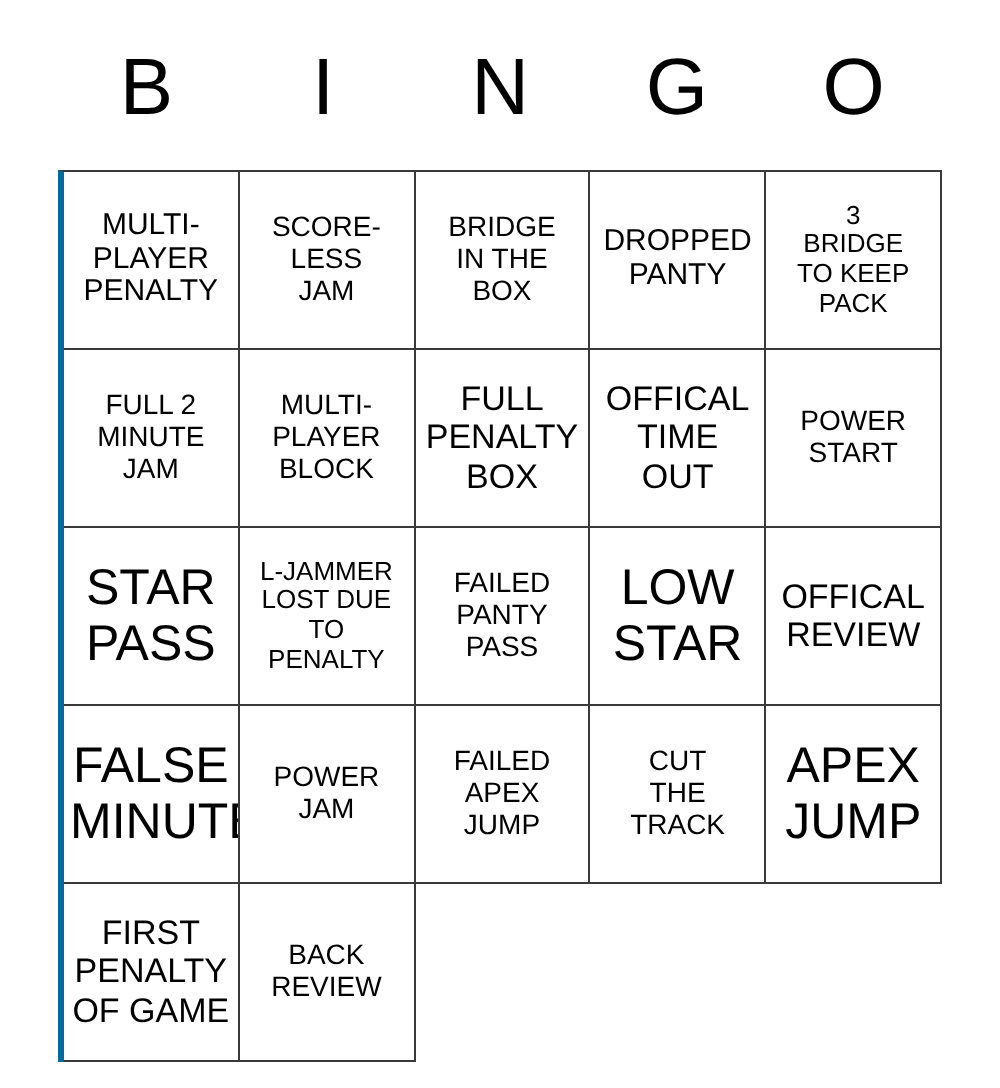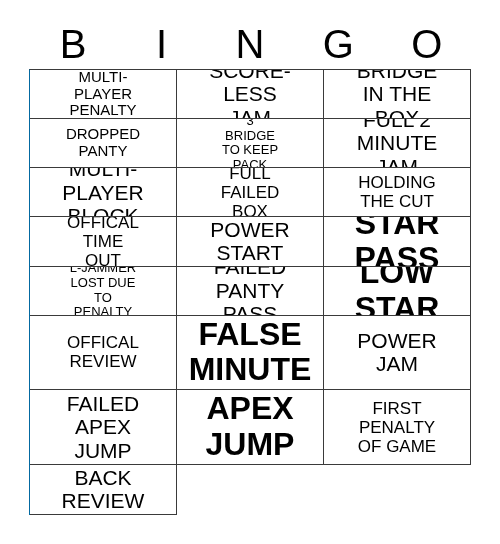--- a/index.html
+++ b/index.html
@@ -36,28 +36,28 @@
     justify-content: center;
     font-size: 40px;
     font-weight: 400;
     line-height: 1;
     letter-spacing: 0px;
   }
   
   #grid {
     position: absolute;
     left: 29px;
-    top: 69px;
+    top: 85px;
     width: 442px;
     height: 446px;
     box-sizing: border-box;
     border-top: 1px solid #3a3a3a;
-    border-left: 1px solid #0369a1;
+    border-left: 3px solid #0369a1;
     display: grid;
-    grid-template-columns: repeat(3, 1fr);
+    grid-template-columns: repeat(5, 1fr);
     grid-template-rows: repeat(5, 1fr);
   }
   .cell {
     box-sizing: border-box;
     border-right: 1px solid #3a3a3a;
     border-bottom: 1px solid #3a3a3a;
     display: flex;
     align-items: center;
     justify-content: center;
     text-align: center;
@@ -67,22 +67,22 @@
   .cell-text {
     display: block;
     width: 100%;
     line-height: 1.12;
     white-space: pre-line;
   }
   
   .cell[data-size="xs"]  .cell-text { font-size: 13px; }
   .cell[data-size="s"]   .cell-text { font-size: 15px; }
   .cell[data-size="m"]   .cell-text { font-size: 17px; }
-  .cell[data-size="l"]   .cell-text { font-size: 21px; }
-  .cell[data-size="xl"]  .cell-text { font-size: 32px; font-weight: bold; }
+  .cell[data-size="l"]   .cell-text { font-size: 14px; }
+  .cell[data-size="xl"]  .cell-text { font-size: 25px; }
   .cell[data-size="xxl"] .cell-text { font-size: 30px; }
 </style>
 </head>
 <body>
 
 <div id="card">
 
   <div id="header">
     <div class="header-cell">B</div>
     <div class="header-cell">I</div>
@@ -123,26 +123,22 @@
 MINUTE
 JAM</span>
       </div>
     <div class="cell" data-size="l">
         <span class="cell-text">MULTI-
 PLAYER
 BLOCK</span>
       </div>
     <div class="cell" data-size="m">
         <span class="cell-text">FULL
-FAILED
+PENALTY
 BOX</span>
-      </div>
-    <div class="cell" data-size="m">
-        <span class="cell-text">HOLDING
-THE CUT</span>
       </div>
 
     <div class="cell" data-size="m">
         <span class="cell-text">OFFICAL
 TIME
 OUT</span>
       </div>
     <div class="cell" data-size="l">
         <span class="cell-text">POWER
 START</span>
@@ -178,20 +174,25 @@
     <div class="cell" data-size="l">
         <span class="cell-text">POWER
 JAM</span>
       </div>
     <div class="cell" data-size="l">
         <span class="cell-text">FAILED
 APEX
 JUMP</span>
       </div>
 
+    <div class="cell" data-size="l">
+        <span class="cell-text">CUT
+THE
+TRACK</span>
+      </div>
     <div class="cell" data-size="xl">
         <span class="cell-text">APEX
 JUMP</span>
       </div>
     <div class="cell" data-size="m">
         <span class="cell-text">FIRST
 PENALTY
 OF GAME</span>
       </div>
     <div class="cell" data-size="l">

